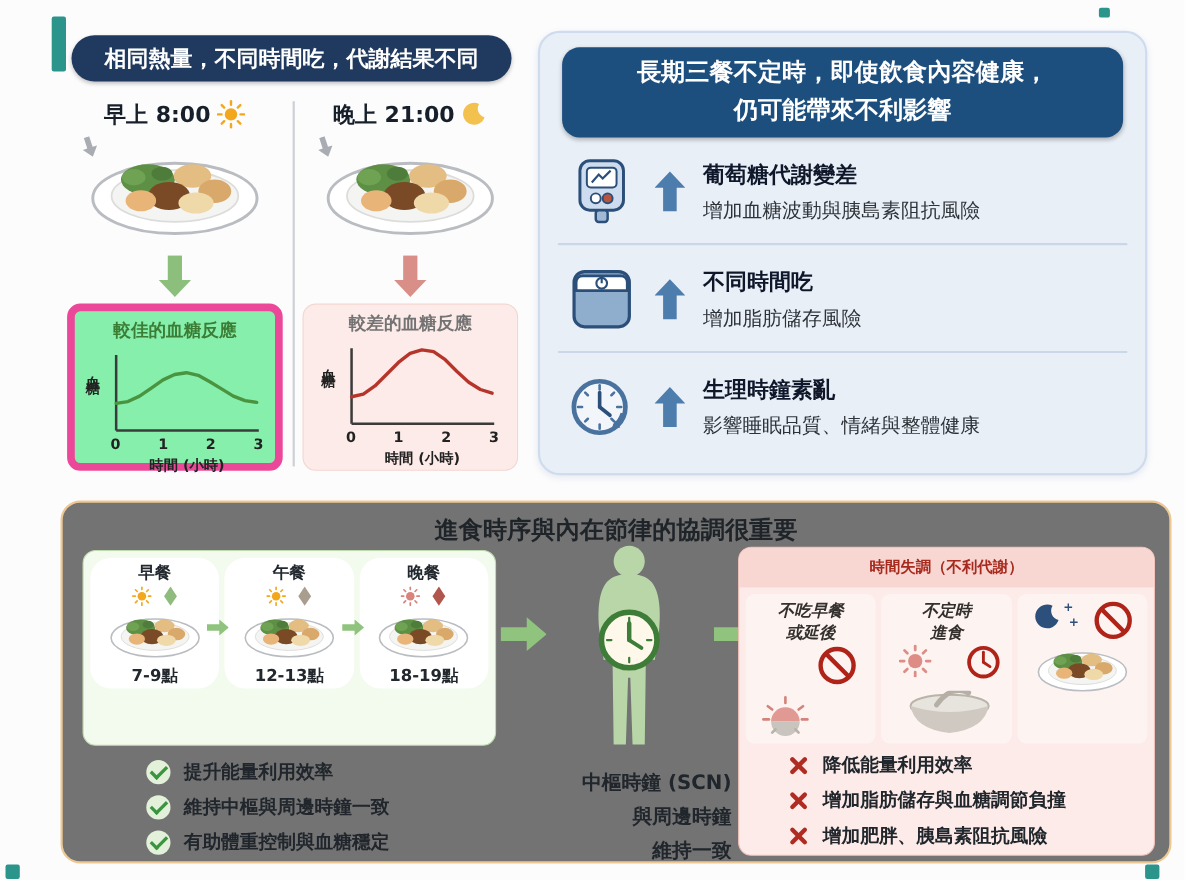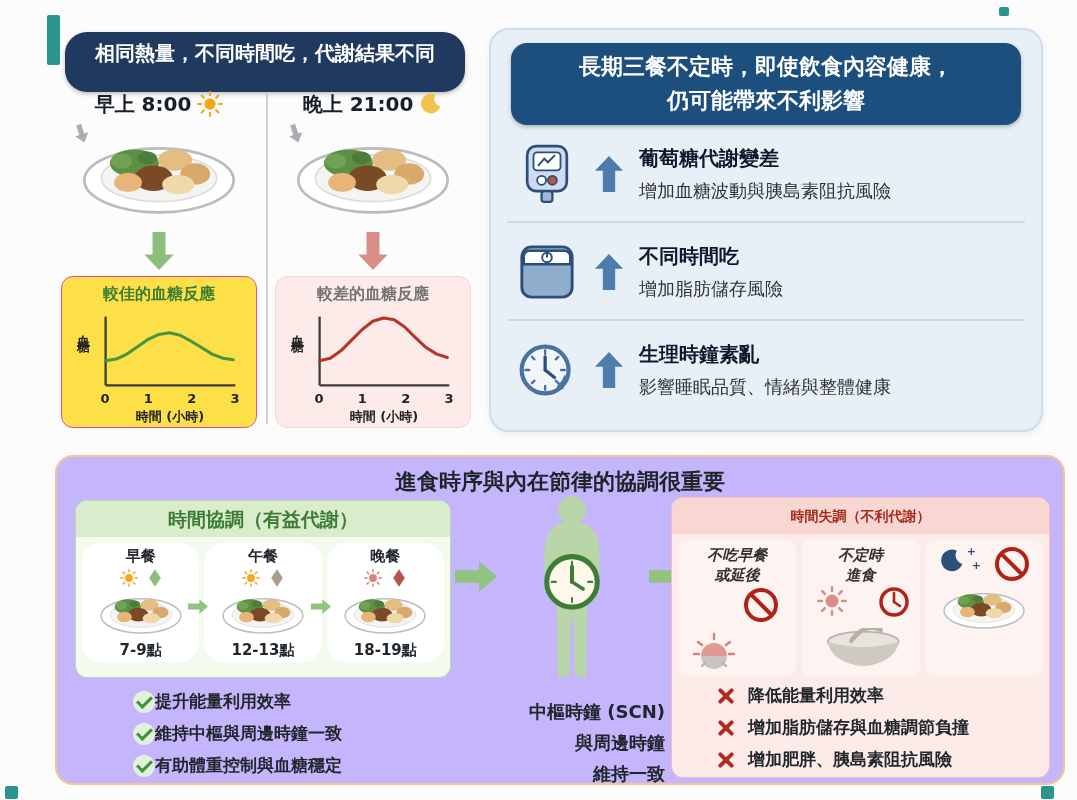--- a/index.html
+++ b/index.html
@@ -10,34 +10,34 @@
 
   
   .teal-mark { position:absolute; background:#2b948b; border-radius:2px; }
   #tl-mark { left:47px; top:15px; width:13px; height:50px; }
   #tr-mark { left:999px; top:7px; width:10px; height:9px; }
   #bl-mark { left:5px; top:786px; width:13px; height:13px; }
   #br-mark { left:1041px; top:786px; width:13px; height:13px; }
 
   
   .panel-left { position:absolute; left:55px; top:28px; width:420px; height:412px; }
-  .pill { position:absolute; left:10px; top:4px; width:400px; height:60px; background:#20395e;
+  .pill { position:absolute; left:10px; top:4px; width:400px; height:42px; background:#20395e;
           border-radius:22px; color:#fff; font-size:20px; font-weight:800; text-align:center;
           line-height:42px; white-space:nowrap; box-shadow:0 2px 4px rgba(0,0,0,.25); }
   .tl-divider { position:absolute; left:211px; top:64px; width:2px; height:332px; background:#cdd0d4; }
   .tl-col { position:absolute; top:60px; width:204px; text-align:center; }
   .tl-col.col-a { left:2px; } .tl-col.col-b { left:216px; }
   .time-row { display:flex; justify-content:center; align-items:center; gap:6px;
               font-size:20px; font-weight:800; color:#17202a; height:32px; }
   .plate-wrap { position:relative; width:160px; margin:10px auto 0; }
   .mini-gray-arrow { position:absolute; left:-6px; top:-6px; transform:rotate(-18deg); }
   .big-down-arrow { display:block; margin:8px auto 6px; }
   .arrow-good { color:#8cbf7c; } .arrow-bad { color:#d98f87; }
   .result-card { position:relative; width:196px; height:152px; margin:0 auto; border-radius:12px; padding-top:7px; }
-  .result-card.good { background:#fde047; border:1px solid #ec4899; }
+  .result-card.good { background:#86efac; border:7px solid #ec4899; }
   .result-card.bad  { background:#fcebe8; border:1px solid #f3d6d1; }
   .rc-title { font-size:16px; font-weight:800; }
   .result-card.good .rc-title { color:#3c7d35; }
   .result-card.bad  .rc-title { color:#737373; }
   .glu-chart { position:relative; width:172px; margin:4px auto 0; }
   .glu-chart svg { display:block; width:172px; height:82px; }
   .glu-ylab { position:absolute; left:1px; top:16px; writing-mode:vertical-rl; font-size:13px;
               font-weight:700; color:#222; letter-spacing:3px; }
   .glu-ticks { position:absolute; left:26px; top:82px; width:142px; display:flex; justify-content:space-between;
                font-size:13px; font-weight:700; color:#222; }
@@ -54,38 +54,38 @@
                box-shadow:0 2px 4px rgba(0,0,0,.25); white-space:nowrap; }
   .pr-row { display:flex; align-items:center; gap:16px; padding:11px 18px 10px 24px; height:96px; }
   .pr-icon { width:64px; display:flex; justify-content:center; }
   .pr-arrow { color:#4d7dad; flex:none; }
   .pr-title { font-size:20px; font-weight:800; color:#0f172a; white-space:nowrap; }
   .pr-desc { font-size:18px; font-weight:400; color:#2d3338; margin-top:7px; white-space:nowrap; }
   .pr-div { height:2px; background:#c9d7e8; margin:0 16px; border-radius:1px; }
 
   
   .panel-bottom { position:absolute; left:55px; top:455px; width:1010px; height:330px;
-                  background:#c4b5fd; border:2px solid #edc893; border-radius:18px; }
+                  background:#737373; border:2px solid #edc893; border-radius:18px; }
   .pb-title { position:absolute; left:0; right:0; top:10px; text-align:center;
               font-size:22px; font-weight:800; color:#1f2429; }
 
   .good-box { position:absolute; left:18px; top:43px; width:376px; height:178px;
               background:#f3faee; border:1.5px solid #bfd9ae; border-radius:12px; overflow:hidden; }
   .good-header { height:36px; background:#d9edcd; color:#3c7c35; font-size:19px; font-weight:800;
                  text-align:center; line-height:36px; }
   .meal-cards { position:relative; display:flex; gap:5px; padding:6px; }
   .meal-card { flex:1; background:#fff; border-radius:19px; text-align:center; padding:4px 2px 2px; }
   .meal-name { font-size:15px; font-weight:700; color:#22282e; }
   .meal-icons { display:flex; justify-content:center; align-items:center; gap:10px; height:22px; margin-top:1px; }
   .meal-time { font-size:15px; font-weight:600; color:#22282e; margin-top:0px; }
   .mini-green-arrow { position:absolute; top:62px; color:#8fc37e; }
   .mga-1 { left:112px; } .mga-2 { left:235px; }
 
   .benefits { position:absolute; left:18px; top:233px; width:376px; }
-  .benefit-row { display:flex; align-items:flex-end; margin:0 0 9px 58px; }
+  .benefit-row { display:flex; align-items:flex-end; gap:12px; margin:0 0 9px 58px; }
   .benefit-text, .risk-text { font-size:17px; font-weight:700; color:#20262c; white-space:nowrap; }
   .check-mark { position:relative; width:22px; height:22px; flex:none; background:#e4f1da; border-radius:50%; }
   .check-mark::after { content:""; position:absolute; left:4px; top:5px; width:12px; height:6px;
                        border-left:3.2px solid #3a9440; border-bottom:3.2px solid #3a9440;
                        transform:rotate(-45deg); }
 
   .center-arrow { position:absolute; color:#8fc37e; }
   .ca-1 { left:398px; top:104px; } .ca-2 { left:592px; top:104px; }
   .figure-wrap { position:absolute; left:452px; top:36px; width:126px; height:202px; }
   .center-text { position:absolute; left:422px; top:240px; width:186px; text-align:right;
@@ -318,21 +318,20 @@
         <div class="pr-title">生理時鐘素亂</div>
         <div class="pr-desc">影響睡眠品質、情緒與整體健康</div>
       </div>
     </div>
   </div>
 
   <div class="panel-bottom">
     <div class="pb-title">進食時序與內在節律的協調很重要</div>
 
     <div class="good-box">
-      <div class="good-header">時間協調（有益代謝）</div>
       <div class="meal-cards">
         <div class="meal-card">
           <div class="meal-name">早餐</div>
           <div class="meal-icons">
             <svg width="18" height="18" style="color:#f3a71c">
                 <use href="#sym-sun"></use>
               </svg>
             <svg width="14" height="18" style="color:#8fbc7d">
                 <use href="#sym-diamond"></use>
               </svg>

